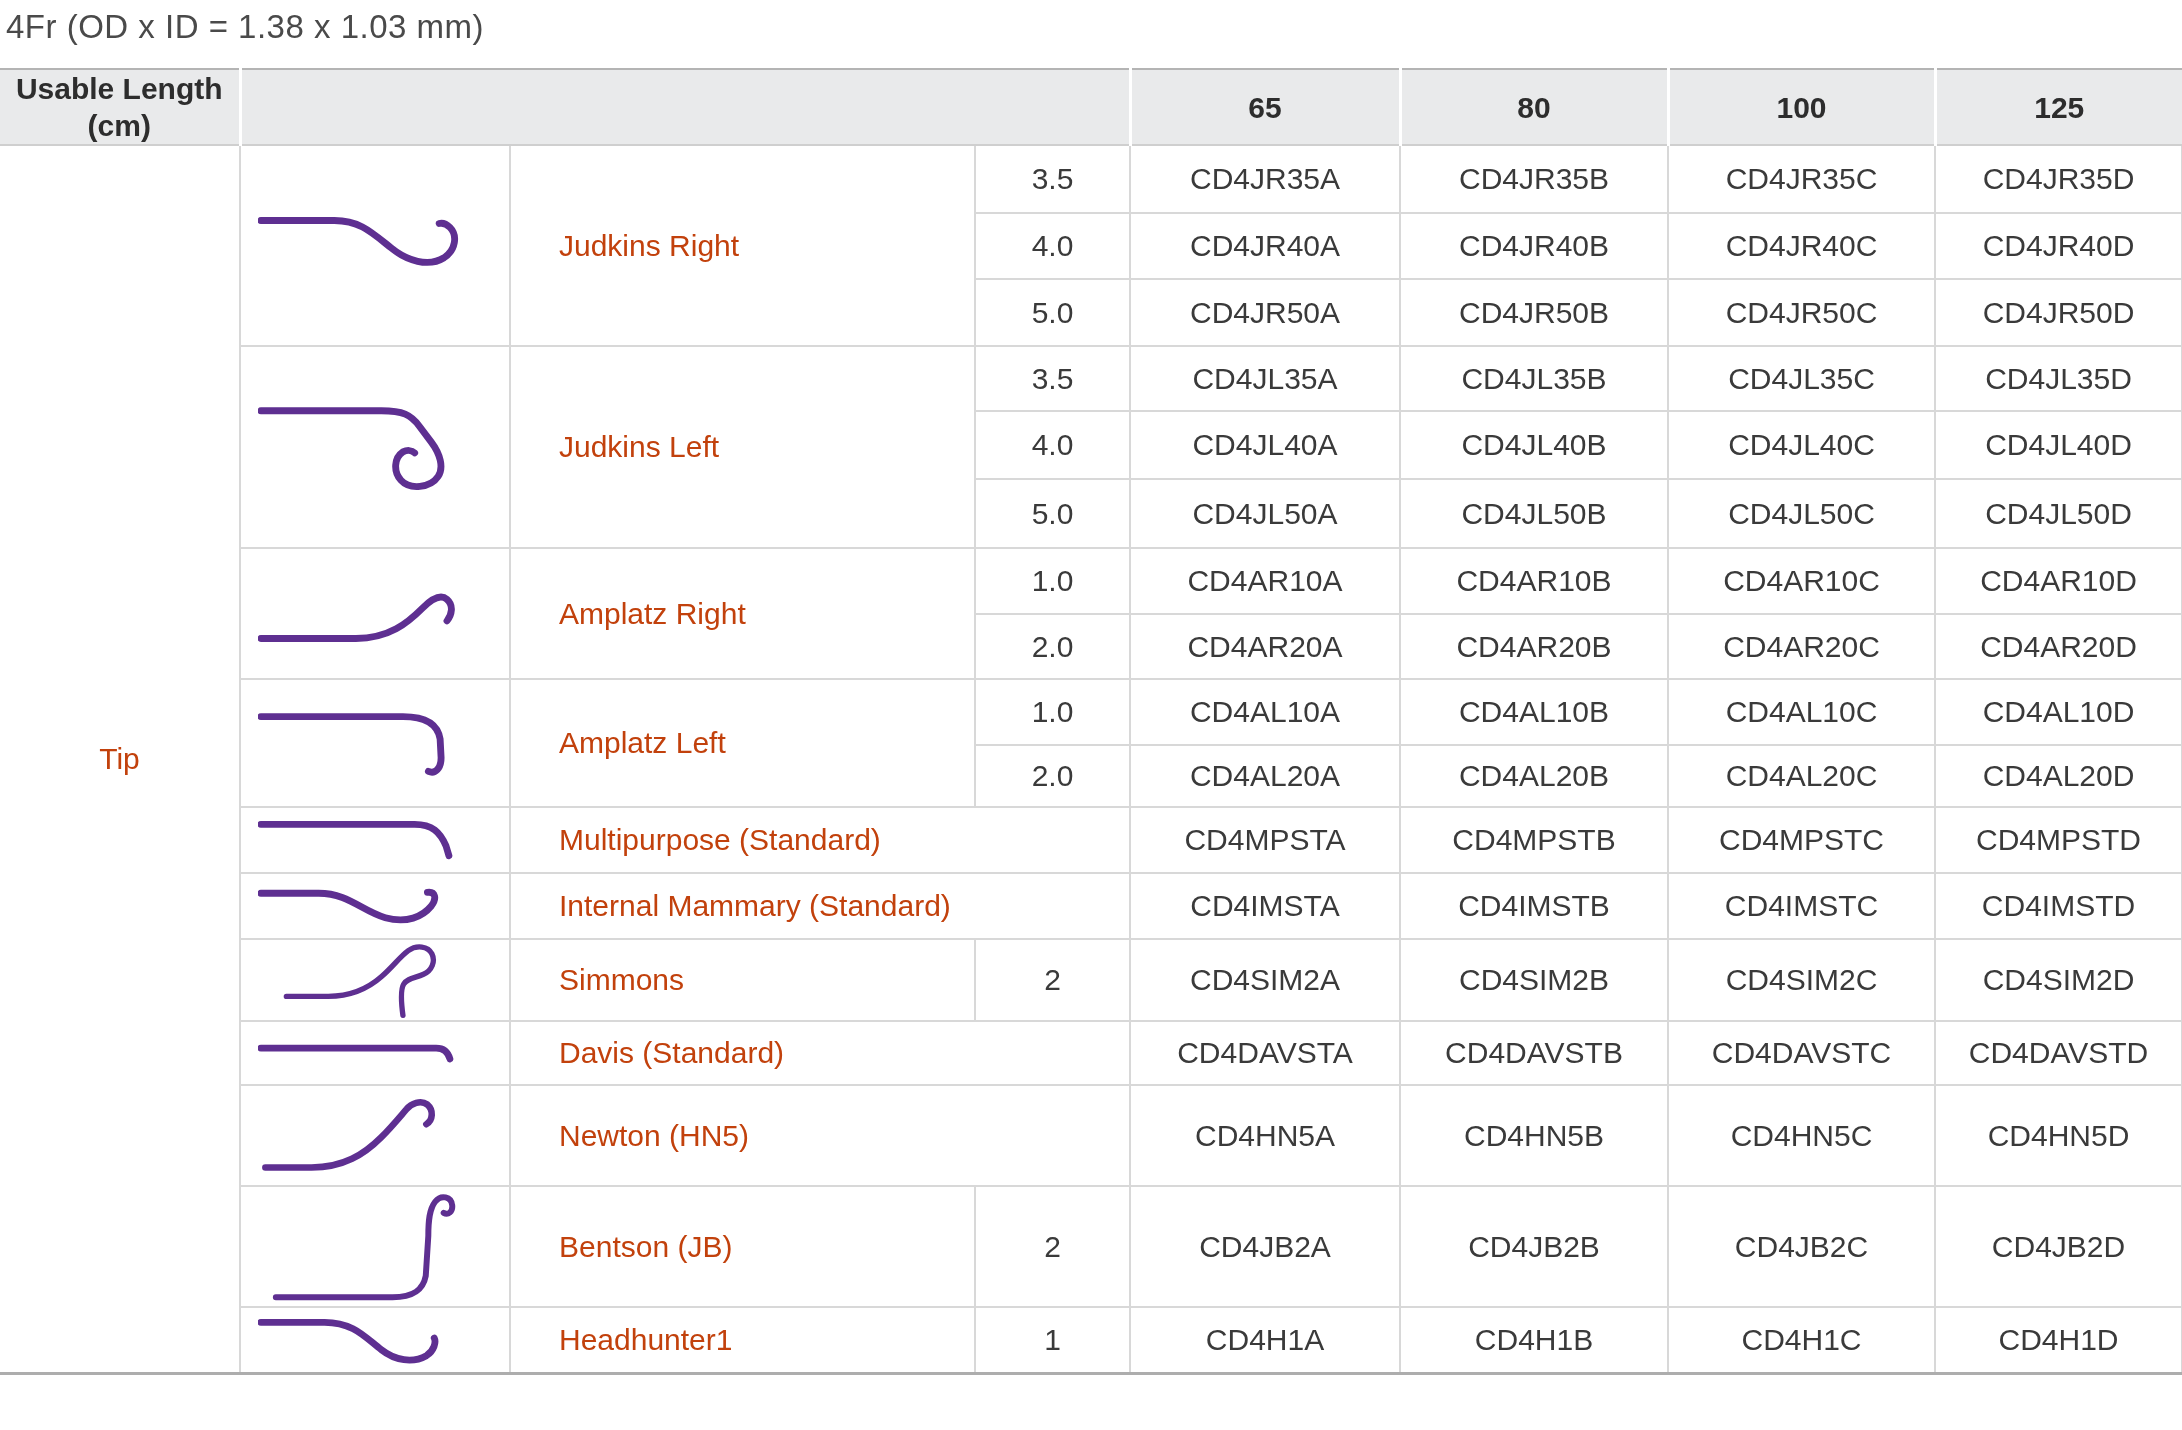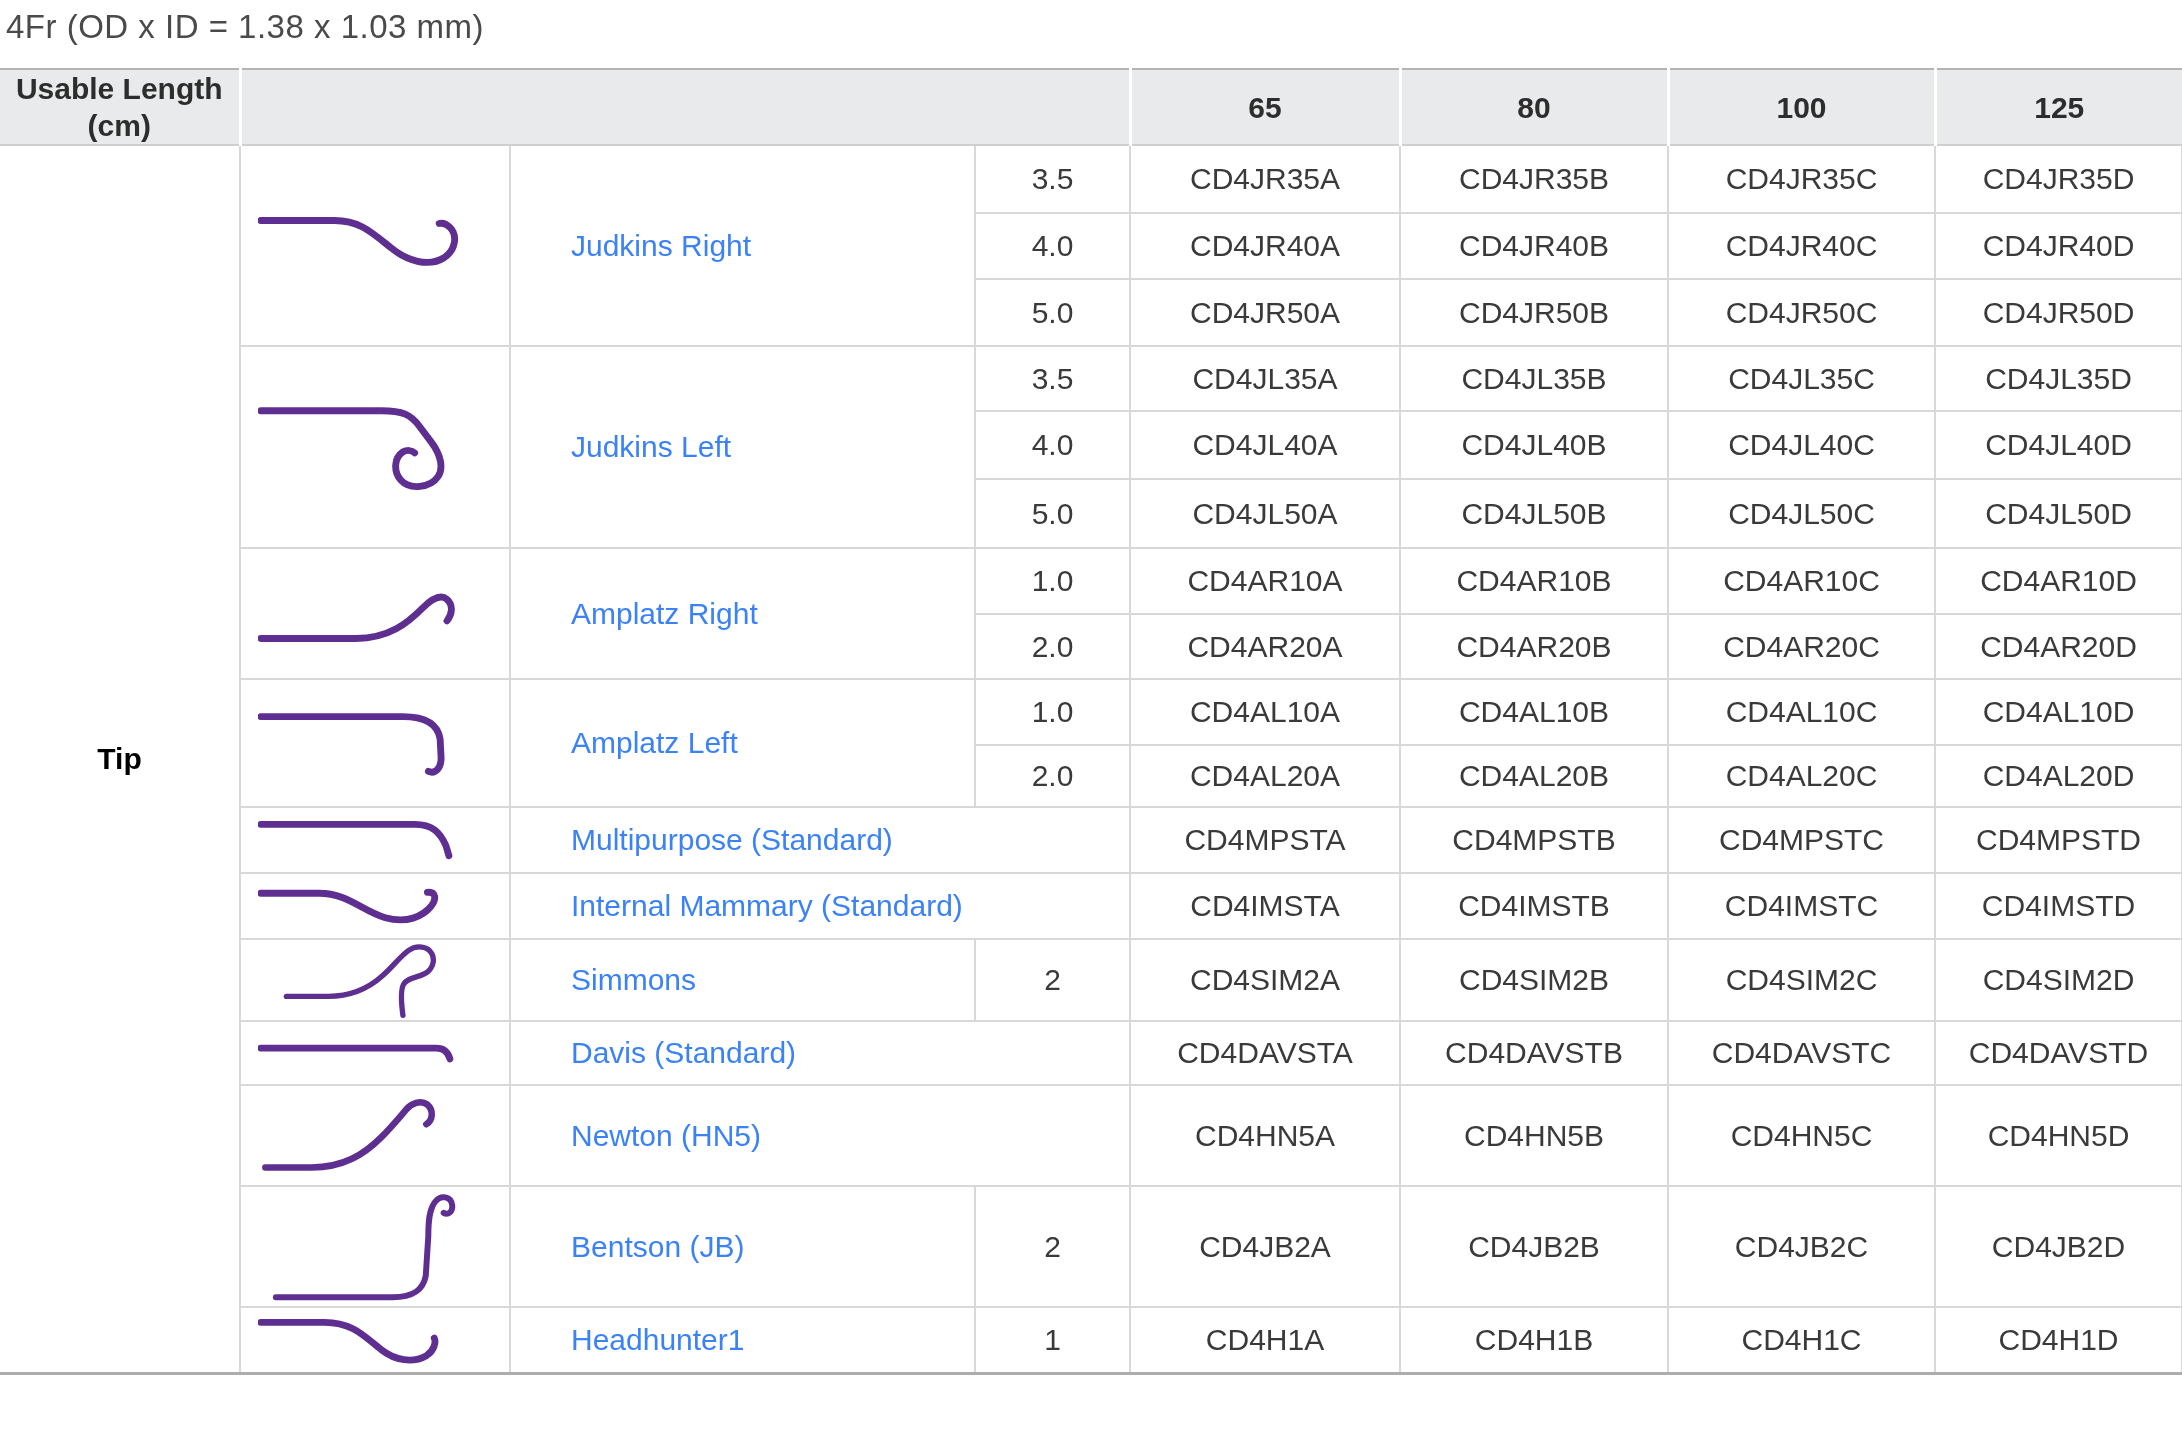--- a/index.html
+++ b/index.html
@@ -28,23 +28,23 @@
   th.first{border-left:0}
   th.last{border-right:0}
   td{
     border:2px solid #d8d8d8;
     font-size:30px;color:#3a3a3a;
     text-align:center;vertical-align:middle;
     padding:0;overflow:hidden;
   }
   td.tip{
     border:0;border-right:2px solid #d8d8d8;
-    font-weight:bold;color:#000000;
-  }
-  td.name{text-align:left;padding-left:60px;color:#3b82f6}
+    font-weight:normal;color:#c2410c;
+  }
+  td.name{text-align:left;padding-left:48px;color:#c2410c}
   svg.curve{display:block;margin:0 auto}
   svg.curve path{fill:none;stroke:#5e2f91;stroke-width:7;stroke-linecap:round;stroke-linejoin:round}
 </style>
 </head>
 <body>
 
 <div class="page-title">4Fr (OD x ID = 1.38 x 1.03 mm)</div>
 
 <table class="catalog">
   <colgroup>

